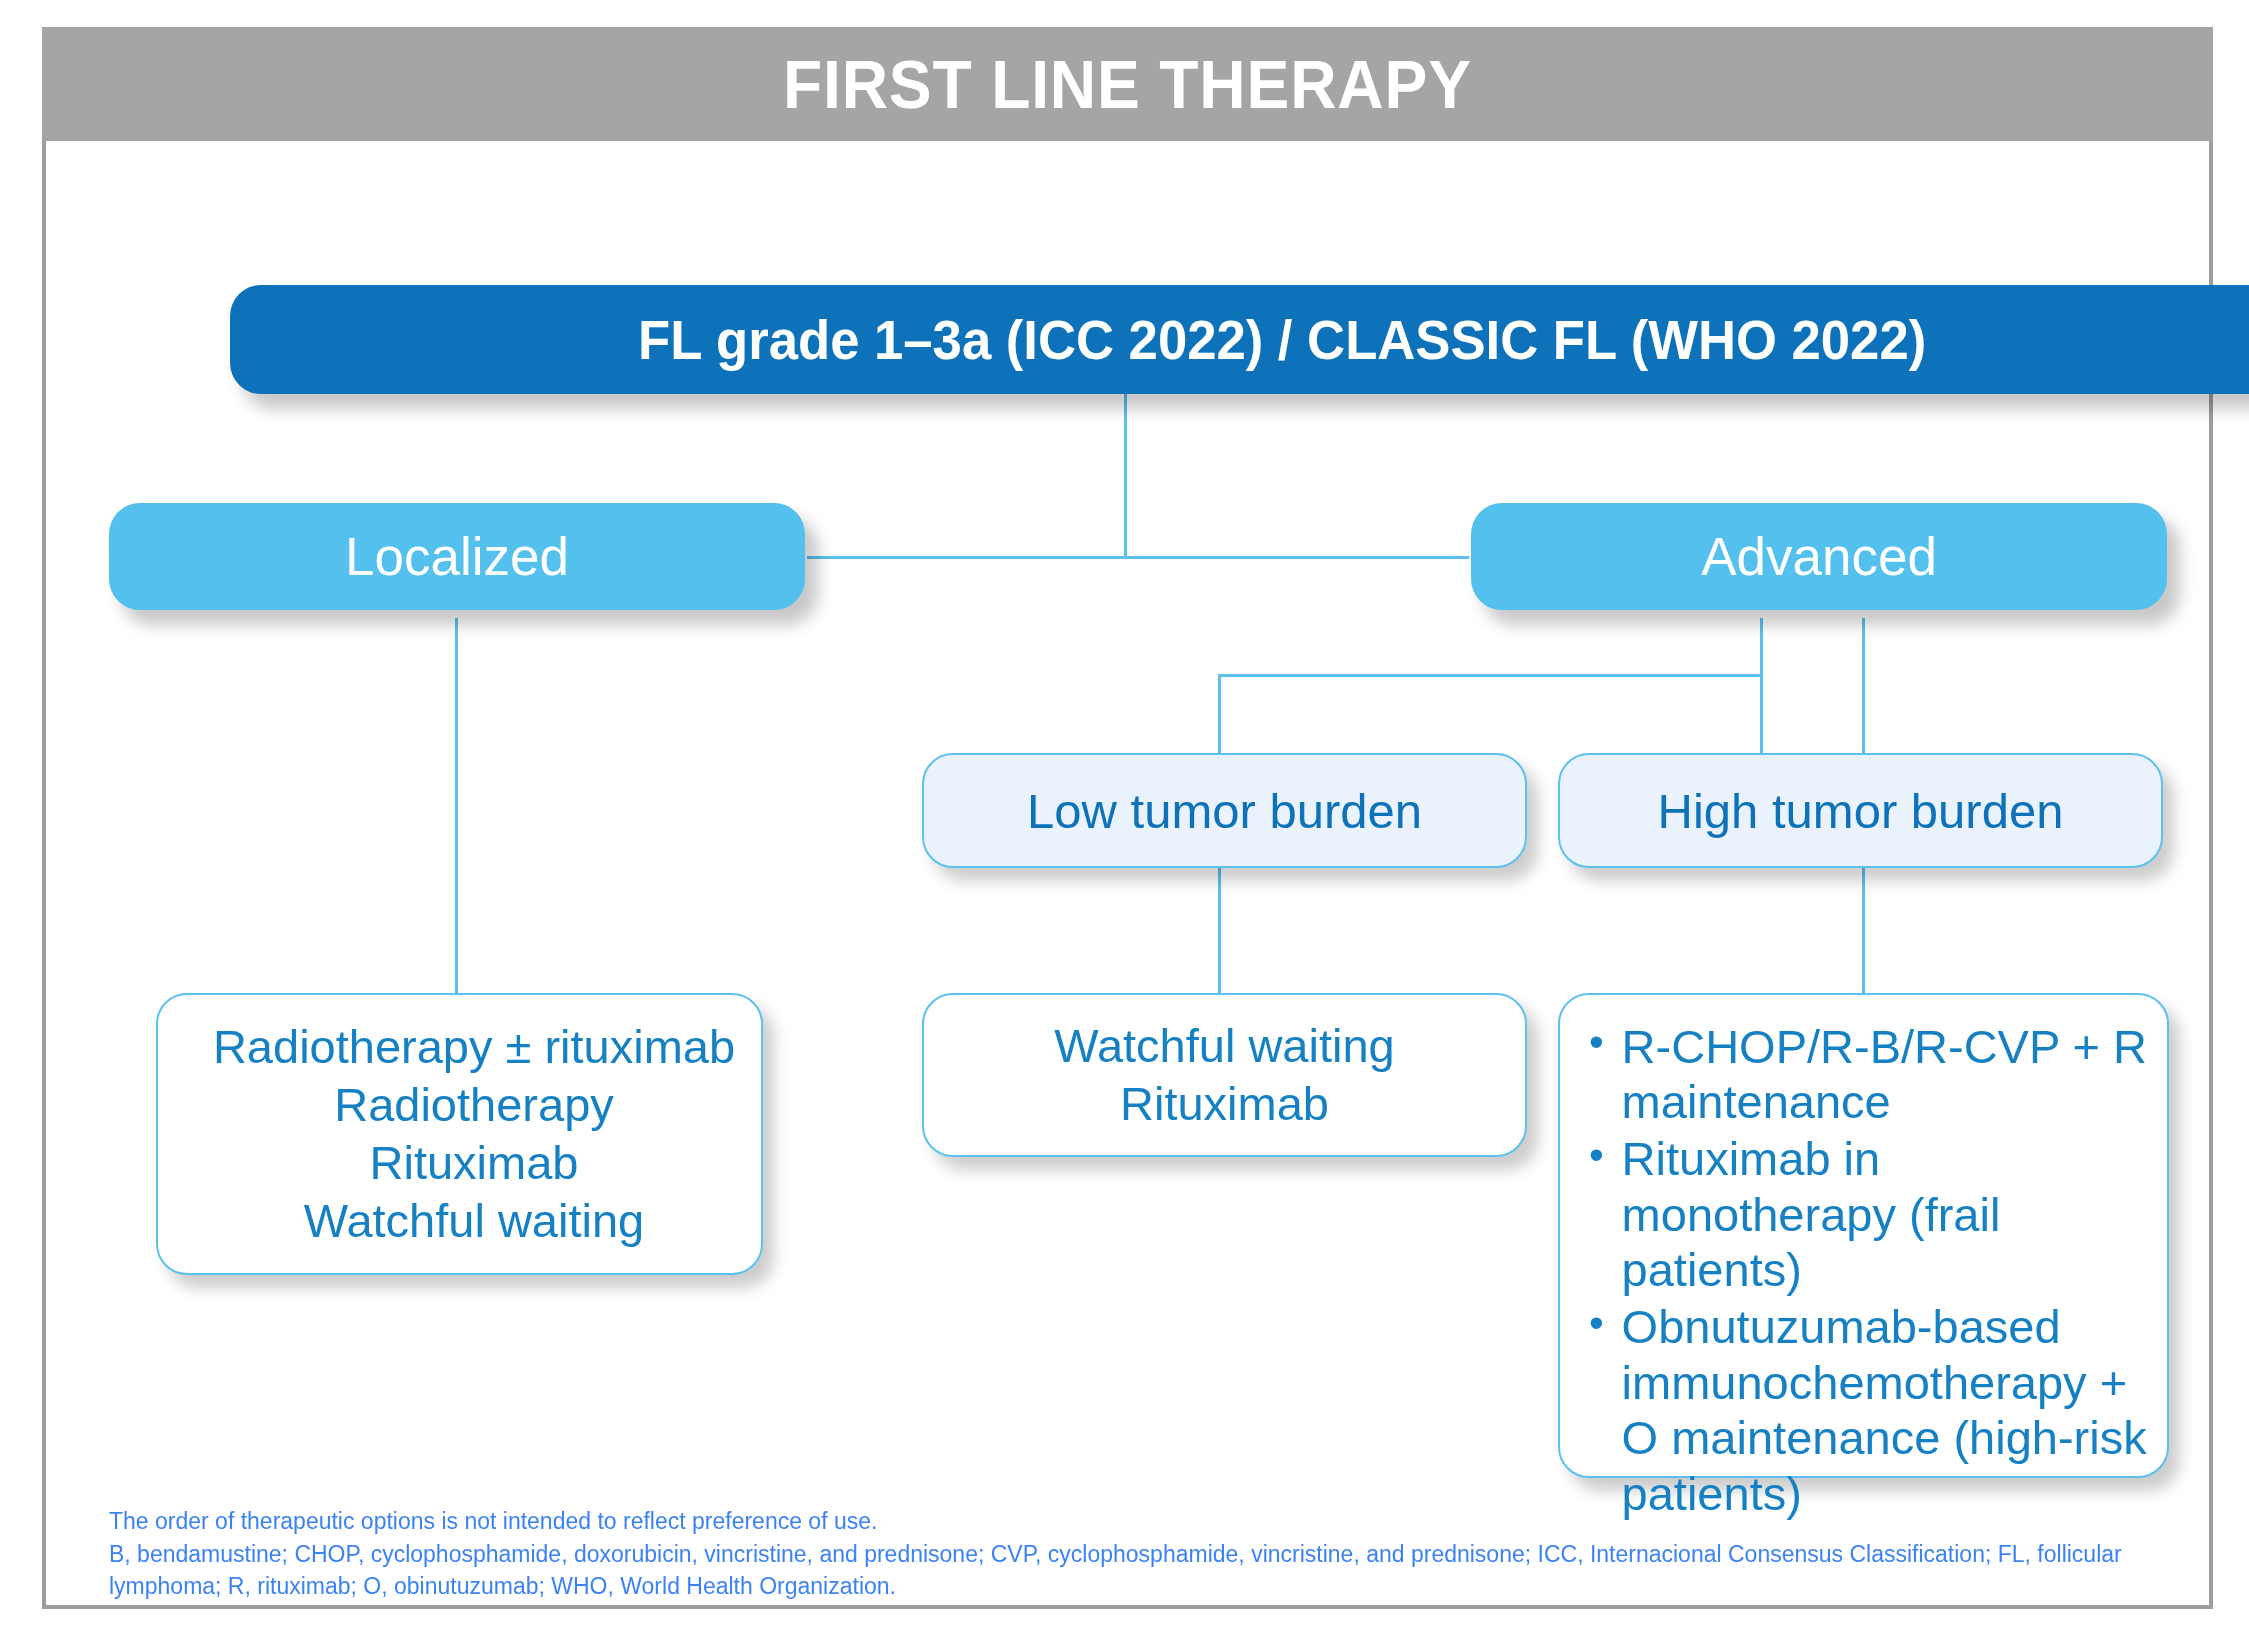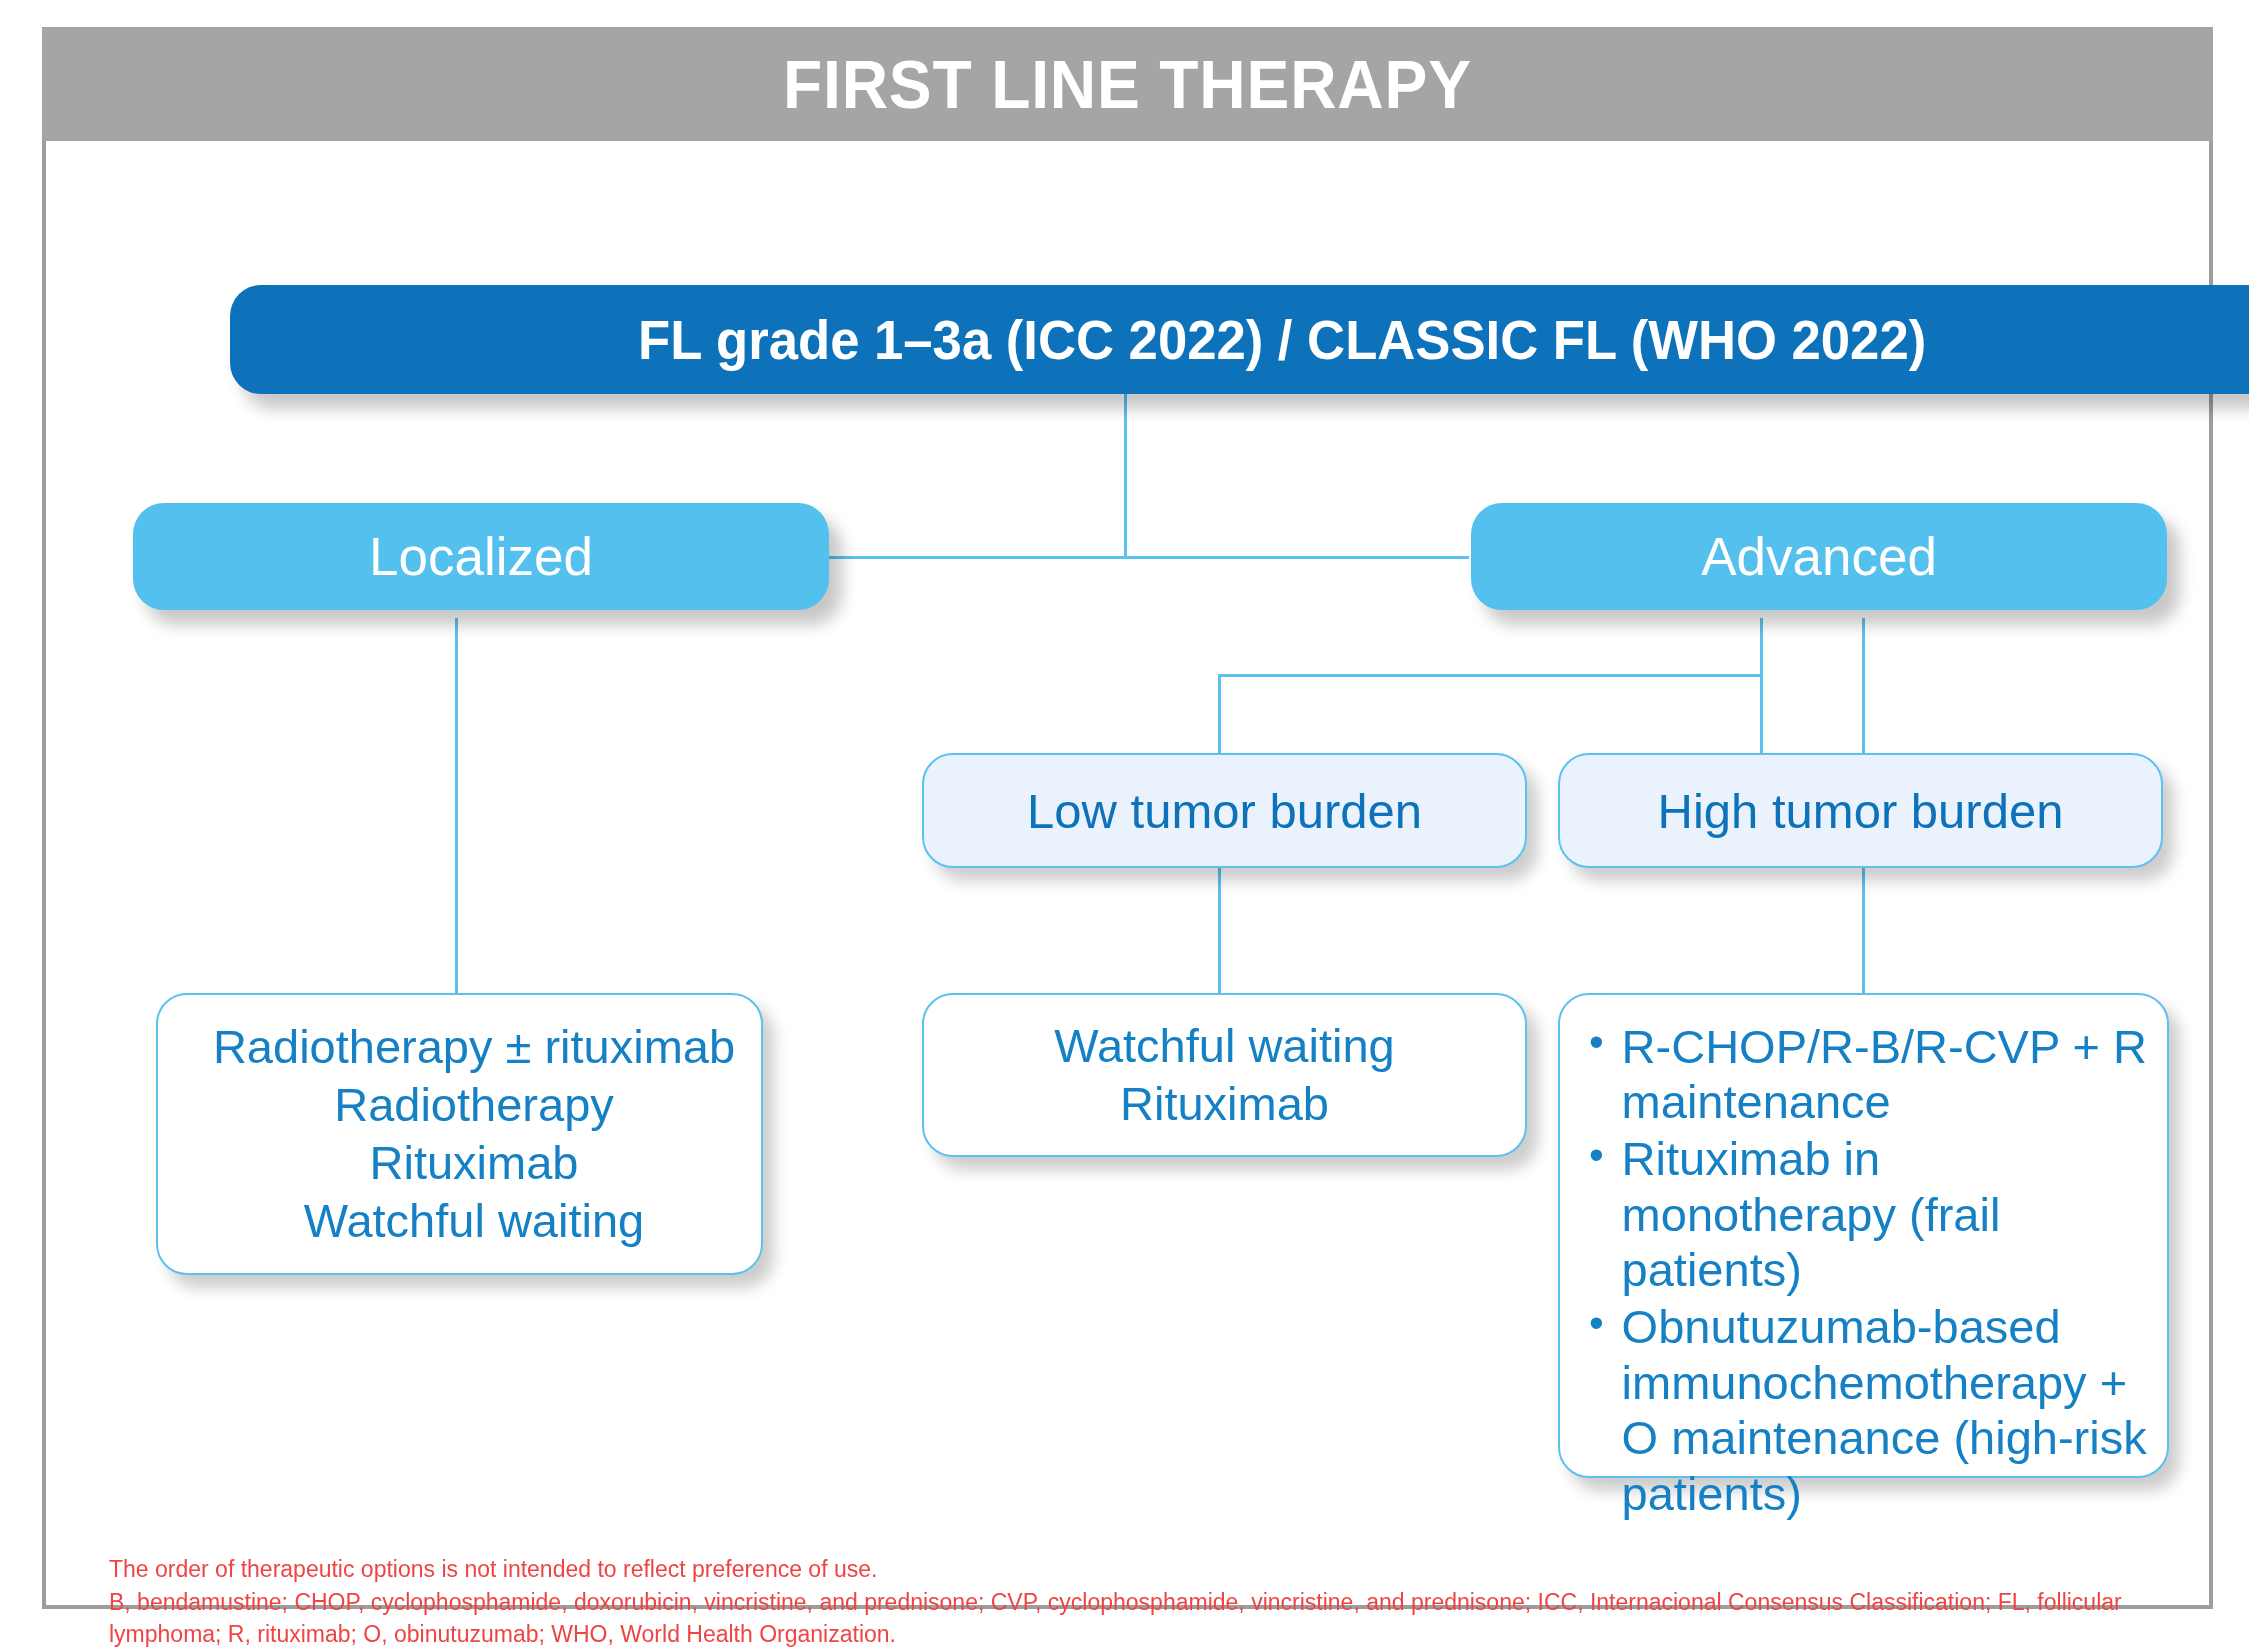--- a/index.html
+++ b/index.html
@@ -135,25 +135,24 @@
   }
   .conn-v { width: 2.7px; }
   .conn-h { height: 2.7px; }
 
   
   #footnote {
     position: absolute;
     left: 109px;
     top: 1505px;
     width: 2064px;
-    color: #ef4444;
+    color: #3b82f6;
     font-size: 23px;
     line-height: 1.42;
     font-family: "Liberation Sans", sans-serif;
-    margin-top: 48px;
   }
   #footnote .fn-line { display: block; }
 </style>
 </head>
 <body>
 
 <div id="page">
 
   <div id="frame"></div>
 
@@ -174,21 +173,21 @@
   <div class="conn conn-v" style="left:1862px; top:618px; height:138px;"></div>
 
   <div class="conn conn-v" style="left:1218px; top:866px; height:127px;"></div>
 
   <div class="conn conn-v" style="left:1862px; top:866px; height:127px;"></div>
 
   <div class="node node-root" style="left:230px; top:285px; width:2105px; height:109px;">
     <span class="label">FL grade 1–3a (ICC 2022) / CLASSIC FL (WHO 2022)</span>
   </div>
 
-  <div class="node node-branch" style="left:109px; top:503px; width:696px; height:107px;margin-left:24px;">
+  <div class="node node-branch" style="left:109px; top:503px; width:696px; height:107px;">
     <span>Localized</span>
   </div>
 
   <div class="node node-branch" style="left:1471px; top:503px; width:696px; height:107px;">
     <span>Advanced</span>
   </div>
 
   <div class="node node-sub" style="left:922px; top:753px; width:605px; height:115px;">
     <span>Low tumor burden</span>
   </div>

